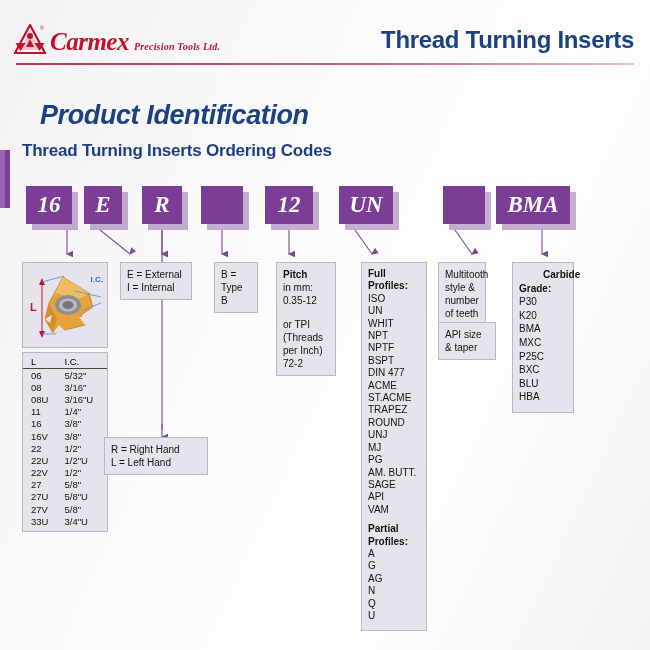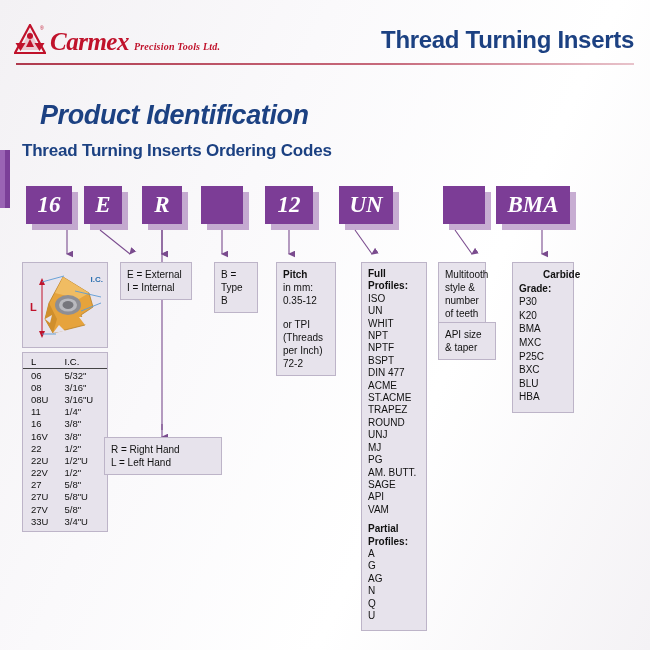--- a/index.html
+++ b/index.html
@@ -243,21 +243,21 @@
 
   <div class="callout" style="left:120px; top:262px; width:72px;">
     <div>E = External</div>
     <div>I  = Internal</div>
   </div>
 
   <div class="callout" style="left:214px; top:262px; width:44px;">
     <div>B = Type B</div>
   </div>
 
-  <div class="callout" style="left:104px; top:437px; width:118px;">
+  <div class="callout" style="left:104px; top:437px; width:104px;">
     <div>R = Right Hand</div>
     <div>L = Left Hand</div>
   </div>
 
   <div class="callout" style="left:276px; top:262px; width:60px;">
     <div style="font-weight:bold;">Pitch</div>
     <div>in mm:</div>
     <div>0.35-12</div>
     <div style="height:11px;"></div>
     <div>or TPI</div>

